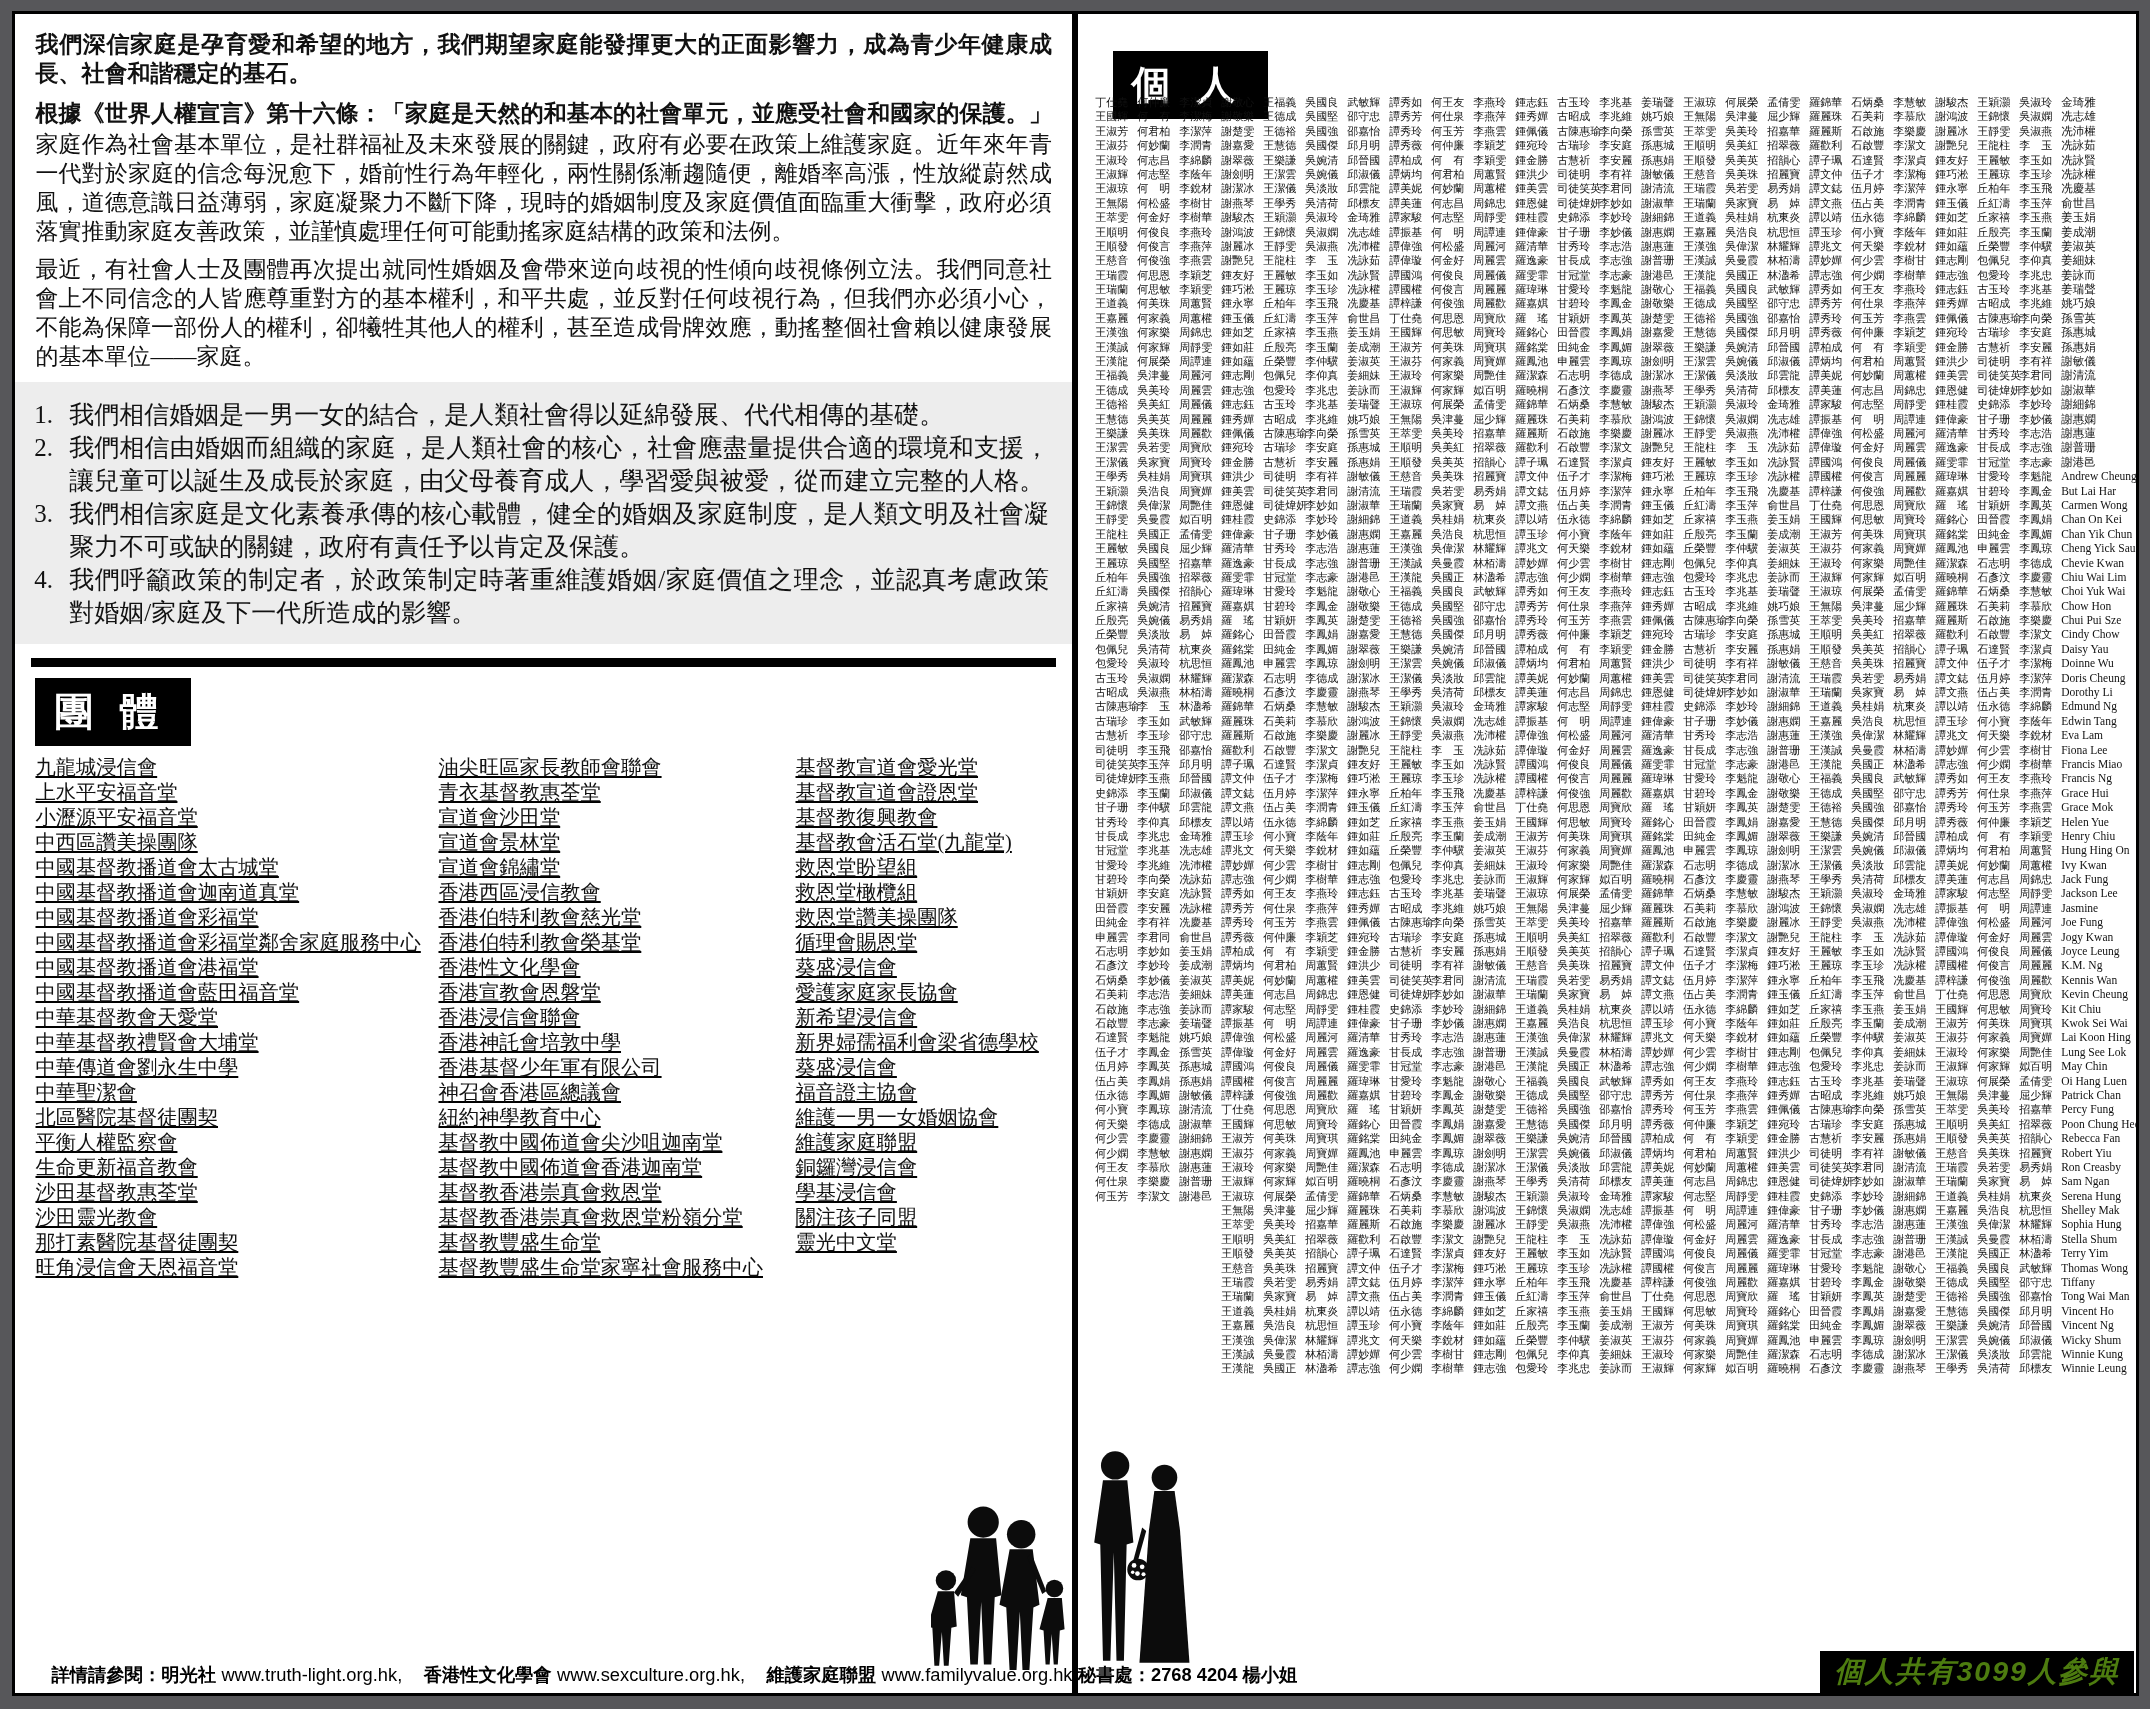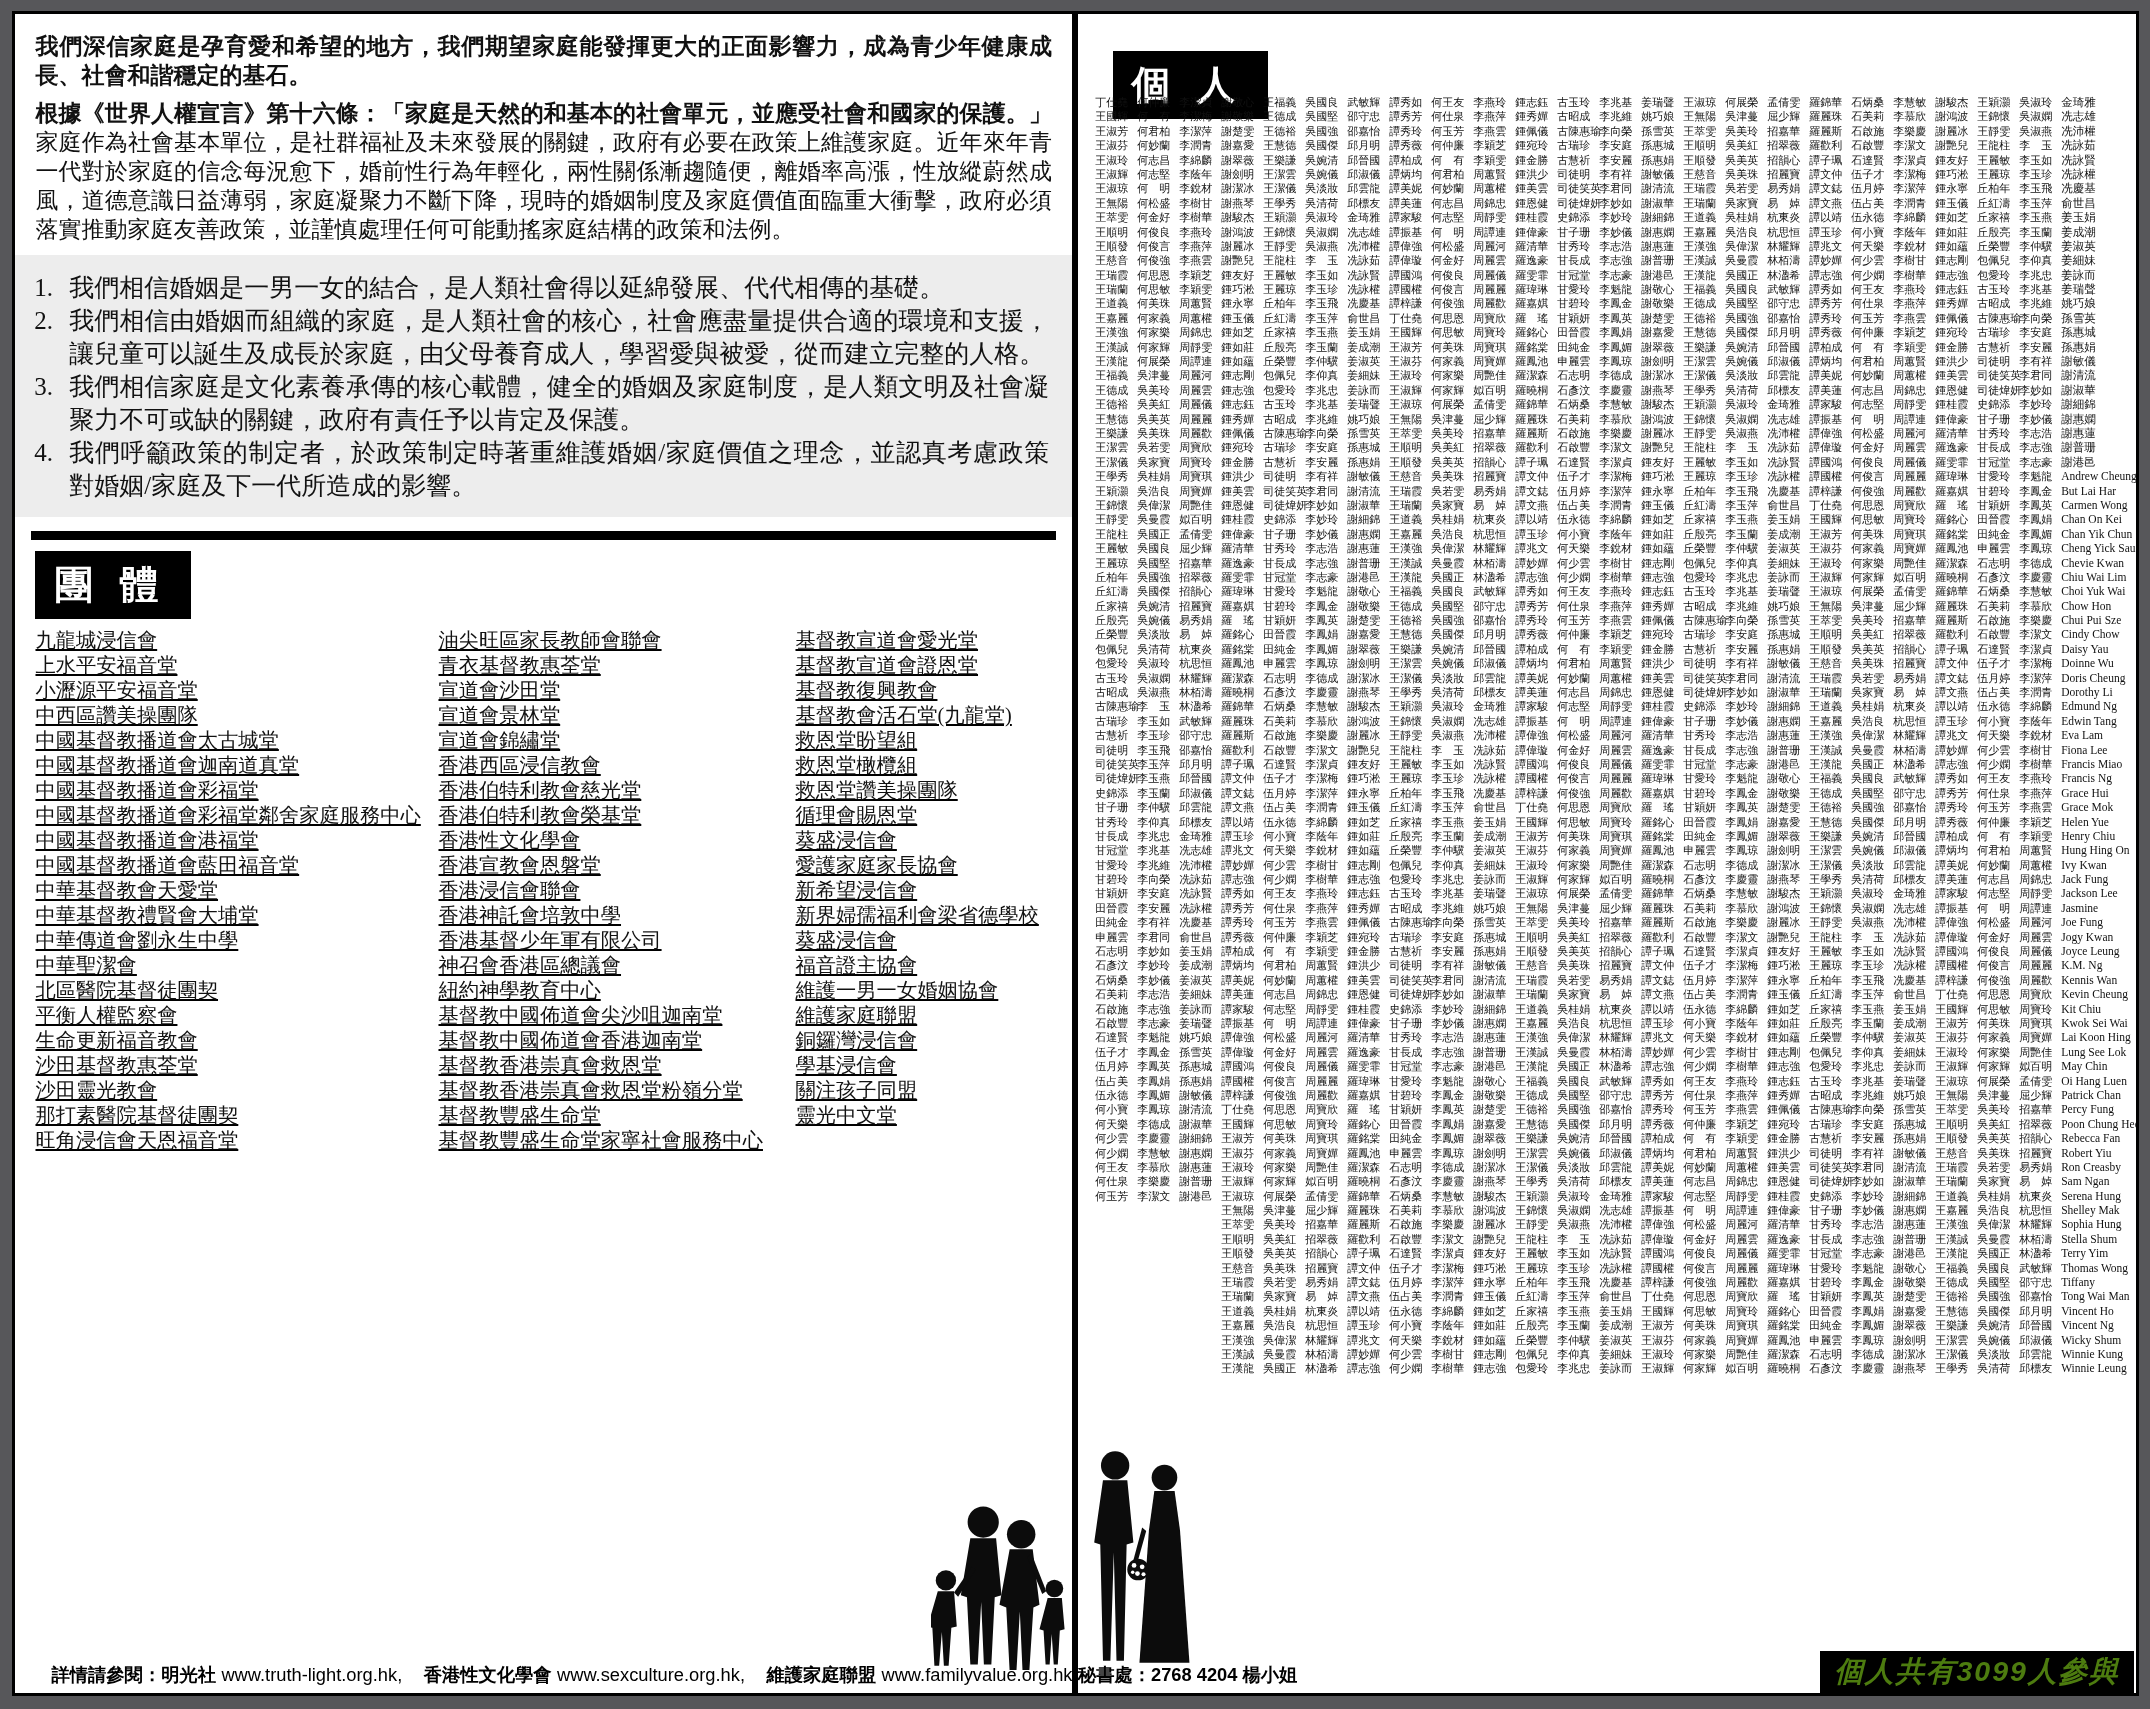--- a/index.html
+++ b/index.html
@@ -14,21 +14,21 @@
   .diamond { width:20.3px; height:66px; background:#fff; margin:0 9.5px; clip-path:polygon(50% 0,100% 50%,50% 100%,0 50%); }
   .subtitle { font-size:42px; font-weight:bold; letter-spacing:3.4px; margin-top:15px; white-space:nowrap; }
   
   .content { flex:1; background:#fff; border:3.4px solid #000; display:flex; overflow:hidden; }
   .left { width:1057px; position:relative; padding:0 20.3px; }
   .divider { width:5.4px; background:#000; }
   .right { flex:1; position:relative; }
   
   .para { font-size:23px; line-height:29px; text-align:justify; margin-top:8.8px; color:#111; }
   .para:first-child { margin-top:18.3px; }
-  .sans { font-family:Liberation Sans, sans-serif; font-weight:bold; }
+  .sans { font-family:Liberation Mono, monospace; font-weight:bold; }
   .serif { font-family:"Liberation Serif", serif; }
   .points { background:#ededed; margin:11px -20.3px 0 -20.3px; padding:16.3px 23px 15px 19px; }
   .point { display:flex; font-family:"Liberation Serif", serif; font-size:25px; line-height:33px; color:#111; }
   .point .num { width:35px; flex:none; }
   .point .txt { flex:1; text-align:justify; }
   .thick-rule { height:9.5px; background:#000; margin:13.6px -4.1px 0 -4.1px; }
   .section-label { display:inline-block; background:#000; color:#fff; font-weight:bold; font-size:39px; letter-spacing:26px; padding:6.8px 6.8px 6.8px 19px; margin-top:11px; }
   .org-cols { display:flex; margin-top:9px;text-decoration:underline; }
   .org-col { font-family:"Liberation Serif", serif; font-size:20.3px; line-height:25px; color:#111; }
   .org-col.c0 { width:403px; } .org-col.c1 { width:357px; } .org-col.c2 { flex:1; }
@@ -52,20 +52,21 @@
 <body>
 
 <div class="frame">
 
 
   <div class="content">
 
     <div class="left">
       <p class="para sans">我們深信家庭是孕育愛和希望的地方，我們期望家庭能發揮更大的正面影響力，成為青少年健康成長、社會和諧穩定的基石。</p>
       <p class="para serif"><span class="sans">根據《世界人權宣言》第十六條：「家庭是天然的和基本的社會單元，並應受社會和國家的保護。」</span><span>家庭作為社會基本單位，是社群福祉及未來發展的關鍵，政府有必要在政策上維護家庭。近年來年青一代對於家庭的信念每況愈下，婚前性行為年輕化，兩性關係漸趨隨便，離婚率高漲，性放縱蔚然成風，道德意識日益薄弱，家庭凝聚力不斷下降，現時的婚姻制度及家庭價值面臨重大衝擊，政府必須落實推動家庭友善政策，並謹慎處理任何可能動搖家庭結構的政策和法例。</span></p>
+      <p class="para serif">最近，有社會人士及團體再次提出就同性婚姻及會帶來逆向歧視的性傾向歧視條例立法。我們同意社會上不同信念的人皆應尊重對方的基本權利，和平共處，並反對任何歧視行為，但我們亦必須小心，不能為保障一部份人的權利，卻犧牲其他人的權利，甚至造成骨牌效應，動搖整個社會賴以健康發展的基本單位——家庭。</p>
 
       <div class="points" id="points">
           <div class="point">
             <div class="num">1.</div>
             <div class="txt">我們相信婚姻是一男一女的結合，是人類社會得以延綿發展、代代相傳的基礎。</div>
           </div>
           <div class="point">
             <div class="num">2.</div>
             <div class="txt">我們相信由婚姻而組織的家庭，是人類社會的核心，社會應盡量提供合適的環境和支援，讓兒童可以誕生及成長於家庭，由父母養育成人，學習愛與被愛，從而建立完整的人格。</div>
           </div>

